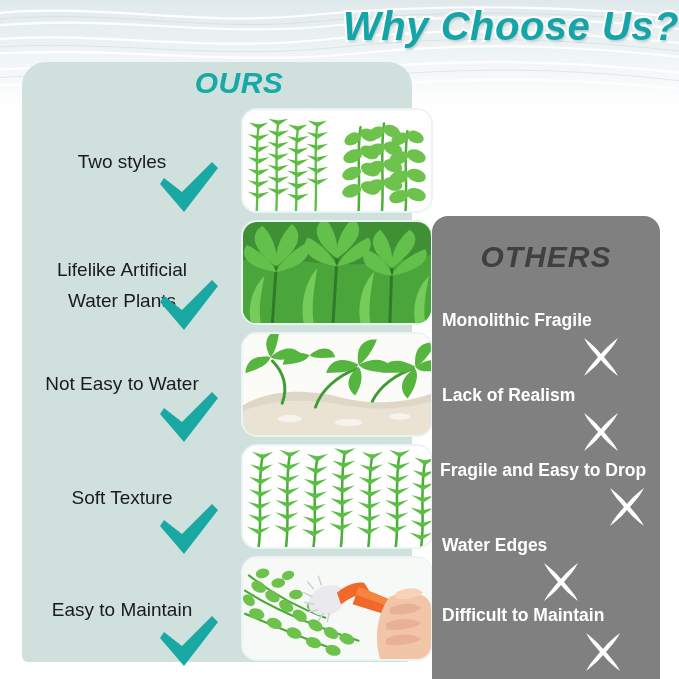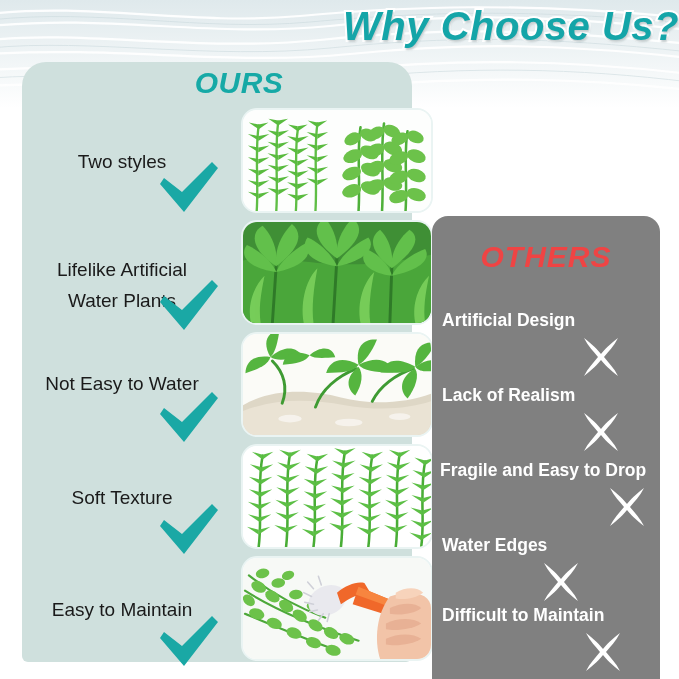--- a/index.html
+++ b/index.html
@@ -68,21 +68,21 @@
   .thumb svg{display:block;width:100%;height:100%;}
 
   
   .others-panel{
     position:absolute;left:432px;top:216px;width:228px;height:463px;
     background:#808080;
     border-radius:16px 16px 0 0;
   }
   .others-head{
     position:absolute;left:432px;top:240px;width:228px;text-align:center;
-    font-size:30px;font-weight:bold;font-style:italic;color:#ef4444;
+    font-size:30px;font-weight:bold;font-style:italic;color:#404040;
     letter-spacing:1px;
   }
   .orow{position:absolute;height:76px;}
   .orow .olabel{
     position:absolute;left:0;top:0;color:#ffffff;font-size:17.5px;
     white-space:nowrap;font-weight:bold;
   }
   .cross{position:absolute;width:42px;height:42px;}
   .cross svg{display:block;}
 </style>
@@ -439,21 +439,21 @@
         </g>
         <path d="M156 36 C 166 30, 178 30, 184 36 C 176 42, 164 44, 156 42 Z" fill="#f7d3bb"></path>
       </svg>
     </div>
   </div>
 
   <div class="others-panel"></div>
   <div class="others-head">OTHERS</div>
 
   <div class="orow" style="left:442px;top:310px;width:210px;">
-    <div class="olabel">Artificial Design</div>
+    <div class="olabel">Monolithic Fragile</div>
     <div class="cross" style="left:138px;top:26px;">
       <svg width="42" height="42" viewBox="0 0 42 42">
         <path d="M4 2 C 12 8, 18 14, 21 18 C 24 14, 30 8, 38 2 C 34 10, 28 16, 24 21 C 28 26, 34 32, 38 40 C 30 34, 24 28, 21 24 C 18 28, 12 34, 4 40 C 8 32, 14 26, 18 21 C 14 16, 8 10, 4 2 Z" fill="#ffffff"></path>
       </svg>
     </div>
   </div>
 
   <div class="orow" style="left:442px;top:385px;width:210px;">
     <div class="olabel">Lack of Realism</div>
     <div class="cross" style="left:138px;top:26px;">

